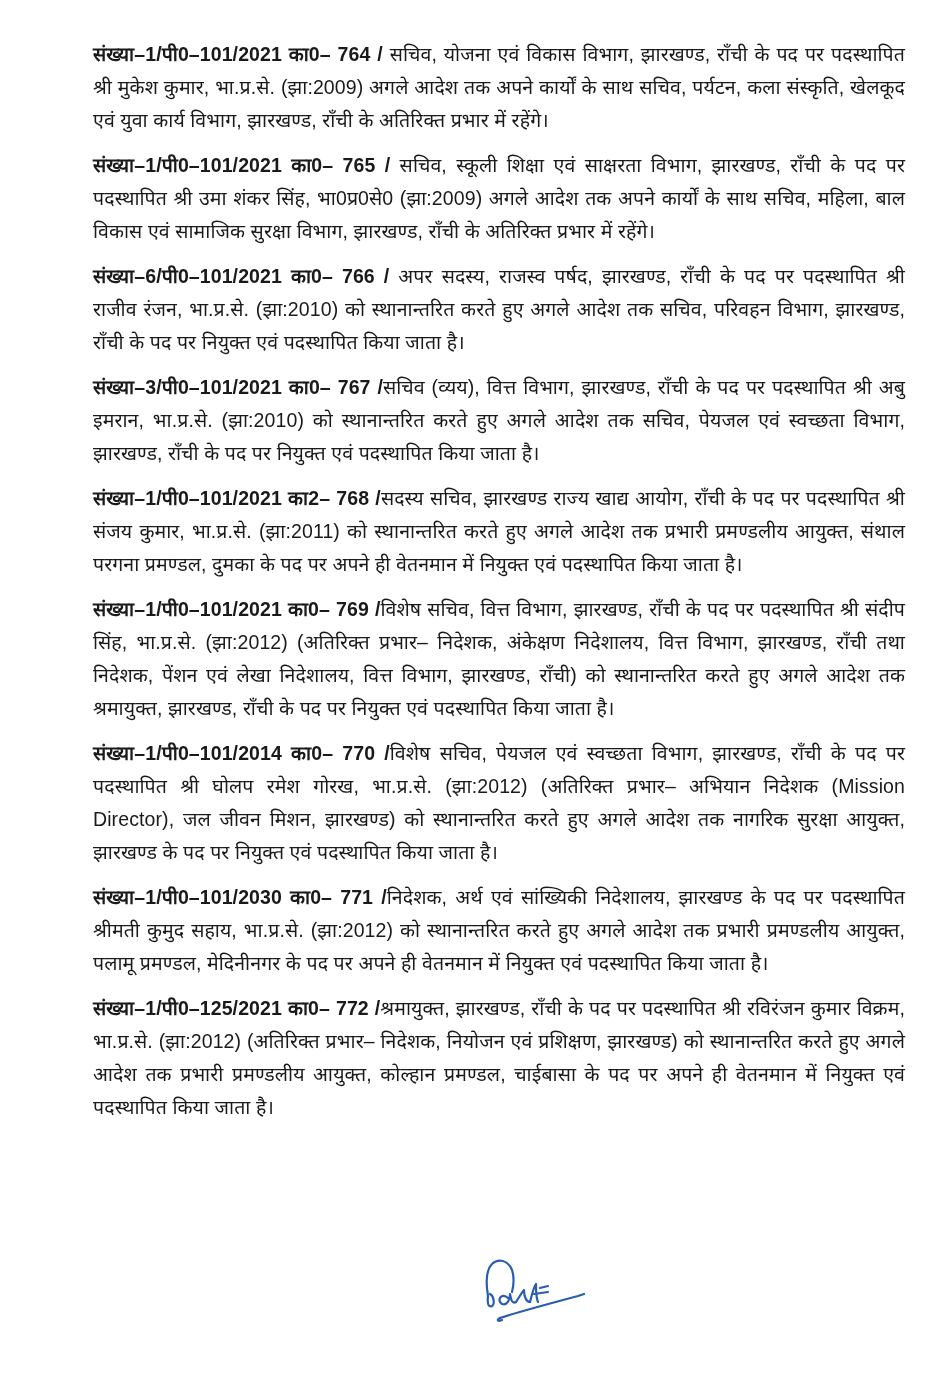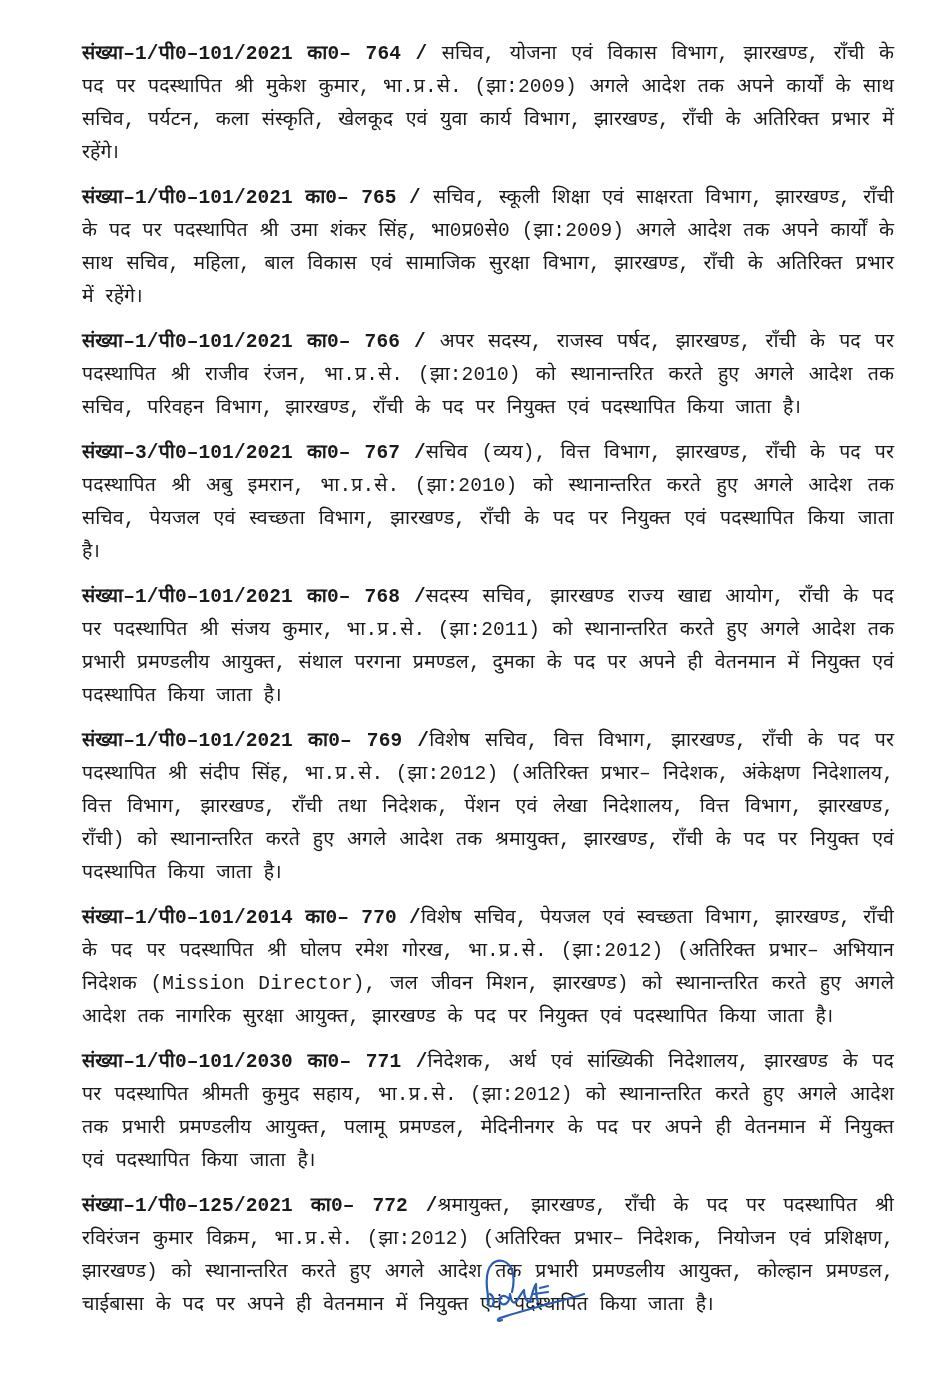--- a/index.html
+++ b/index.html
@@ -10,24 +10,23 @@
     body {
       width: 951px;
       height: 1385px;
       position: relative;
       overflow: hidden;
       font-family: "Liberation Sans", "DejaVu Sans", sans-serif;
       color: #1a1a1a;
     }
     .page {
       position: absolute;
-      left: 82px;
+      left: 93px;
       top: 38px;
       width: 812px;
-      font-family: Liberation Mono, monospace;
     }
     .para {
       font-size: 19.5px;
       line-height: 33px;
       text-align: justify;
       margin: 0 0 12px 0;
       letter-spacing: 0.1px;
     }
     .para .ref {
       font-weight: bold;
@@ -44,27 +43,27 @@
 <body>
 
 <div class="page">
   <p class="para">
     <span class="ref">संख्या–1/पी0–101/2021 का0– 764 /</span><span> सचिव, योजना एवं विकास विभाग, झारखण्ड, राँची के पद पर पदस्थापित श्री मुकेश कुमार, भा.प्र.से. (झा:2009) अगले आदेश तक अपने कार्यों के साथ सचिव, पर्यटन, कला संस्कृति, खेलकूद एवं युवा कार्य विभाग, झारखण्ड, राँची के अतिरिक्त प्रभार में रहेंगे।</span>
   </p>
   <p class="para">
     <span class="ref">संख्या–1/पी0–101/2021 का0– 765 /</span><span> सचिव, स्कूली शिक्षा एवं साक्षरता विभाग, झारखण्ड, राँची के पद पर पदस्थापित श्री उमा शंकर सिंह, भा0प्र0से0 (झा:2009) अगले आदेश तक अपने कार्यों के साथ सचिव, महिला, बाल विकास एवं सामाजिक सुरक्षा विभाग, झारखण्ड, राँची के अतिरिक्त प्रभार में रहेंगे।</span>
   </p>
   <p class="para">
-    <span class="ref">संख्या–1/पी0–101/2021 का0– 766 /</span><span> अपर सदस्य, राजस्व पर्षद, झारखण्ड, राँची के पद पर पदस्थापित श्री राजीव रंजन, भा.प्र.से. (झा:2010) को स्थानान्तरित करते हुए अगले आदेश तक सचिव, परिवहन विभाग, झारखण्ड, राँची के पद पर नियुक्त एवं पदस्थापित किया जाता है।</span>
+    <span class="ref">संख्या–6/पी0–101/2021 का0– 766 /</span><span> अपर सदस्य, राजस्व पर्षद, झारखण्ड, राँची के पद पर पदस्थापित श्री राजीव रंजन, भा.प्र.से. (झा:2010) को स्थानान्तरित करते हुए अगले आदेश तक सचिव, परिवहन विभाग, झारखण्ड, राँची के पद पर नियुक्त एवं पदस्थापित किया जाता है।</span>
   </p>
   <p class="para">
     <span class="ref">संख्या–3/पी0–101/2021 का0– 767 /</span><span>सचिव (व्यय), वित्त विभाग, झारखण्ड, राँची के पद पर पदस्थापित श्री अबु इमरान, भा.प्र.से. (झा:2010) को स्थानान्तरित करते हुए अगले आदेश तक सचिव, पेयजल एवं स्वच्छता विभाग, झारखण्ड, राँची के पद पर नियुक्त एवं पदस्थापित किया जाता है।</span>
   </p>
   <p class="para">
-    <span class="ref">संख्या–1/पी0–101/2021 का0– 768 /</span><span>सदस्य सचिव, झारखण्ड राज्य खाद्य आयोग, राँची के पद पर पदस्थापित श्री संजय कुमार, भा.प्र.से. (झा:2011) को स्थानान्तरित करते हुए अगले आदेश तक प्रभारी प्रमण्डलीय आयुक्त, संथाल परगना प्रमण्डल, दुमका के पद पर अपने ही वेतनमान में नियुक्त एवं पदस्थापित किया जाता है।</span>
+    <span class="ref">संख्या–1/पी0–101/2021 का2– 768 /</span><span>सदस्य सचिव, झारखण्ड राज्य खाद्य आयोग, राँची के पद पर पदस्थापित श्री संजय कुमार, भा.प्र.से. (झा:2011) को स्थानान्तरित करते हुए अगले आदेश तक प्रभारी प्रमण्डलीय आयुक्त, संथाल परगना प्रमण्डल, दुमका के पद पर अपने ही वेतनमान में नियुक्त एवं पदस्थापित किया जाता है।</span>
   </p>
   <p class="para">
     <span class="ref">संख्या–1/पी0–101/2021 का0– 769 /</span><span>विशेष सचिव, वित्त विभाग, झारखण्ड, राँची के पद पर पदस्थापित श्री संदीप सिंह, भा.प्र.से. (झा:2012) (अतिरिक्त प्रभार– निदेशक, अंकेक्षण निदेशालय, वित्त विभाग, झारखण्ड, राँची तथा निदेशक, पेंशन एवं लेखा निदेशालय, वित्त विभाग, झारखण्ड, राँची) को स्थानान्तरित करते हुए अगले आदेश तक श्रमायुक्त, झारखण्ड, राँची के पद पर नियुक्त एवं पदस्थापित किया जाता है।</span>
   </p>
   <p class="para">
     <span class="ref">संख्या–1/पी0–101/2014 का0– 770 /</span><span>विशेष सचिव, पेयजल एवं स्वच्छता विभाग, झारखण्ड, राँची के पद पर पदस्थापित श्री घोलप रमेश गोरख, भा.प्र.से. (झा:2012) (अतिरिक्त प्रभार– अभियान निदेशक (Mission Director), जल जीवन मिशन, झारखण्ड) को स्थानान्तरित करते हुए अगले आदेश तक नागरिक सुरक्षा आयुक्त, झारखण्ड के पद पर नियुक्त एवं पदस्थापित किया जाता है।</span>
   </p>
   <p class="para">
     <span class="ref">संख्या–1/पी0–101/2030 का0– 771 /</span><span>निदेशक, अर्थ एवं सांख्यिकी निदेशालय, झारखण्ड के पद पर पदस्थापित श्रीमती कुमुद सहाय, भा.प्र.से. (झा:2012) को स्थानान्तरित करते हुए अगले आदेश तक प्रभारी प्रमण्डलीय आयुक्त, पलामू प्रमण्डल, मेदिनीनगर के पद पर अपने ही वेतनमान में नियुक्त एवं पदस्थापित किया जाता है।</span>
   </p>

